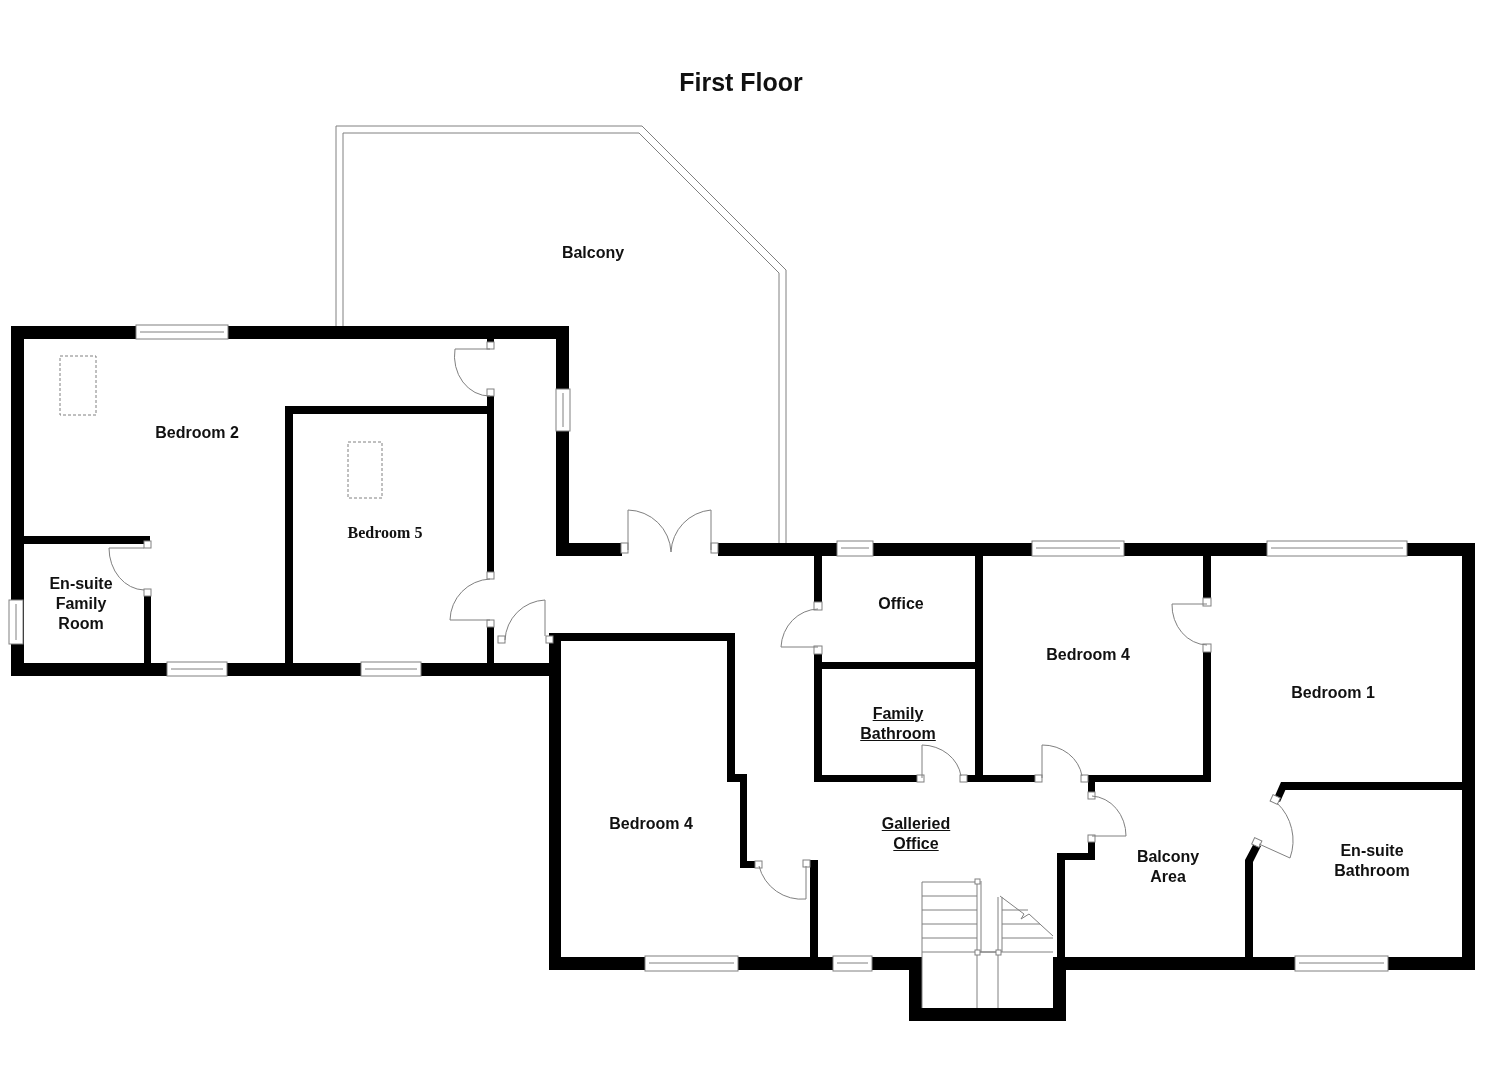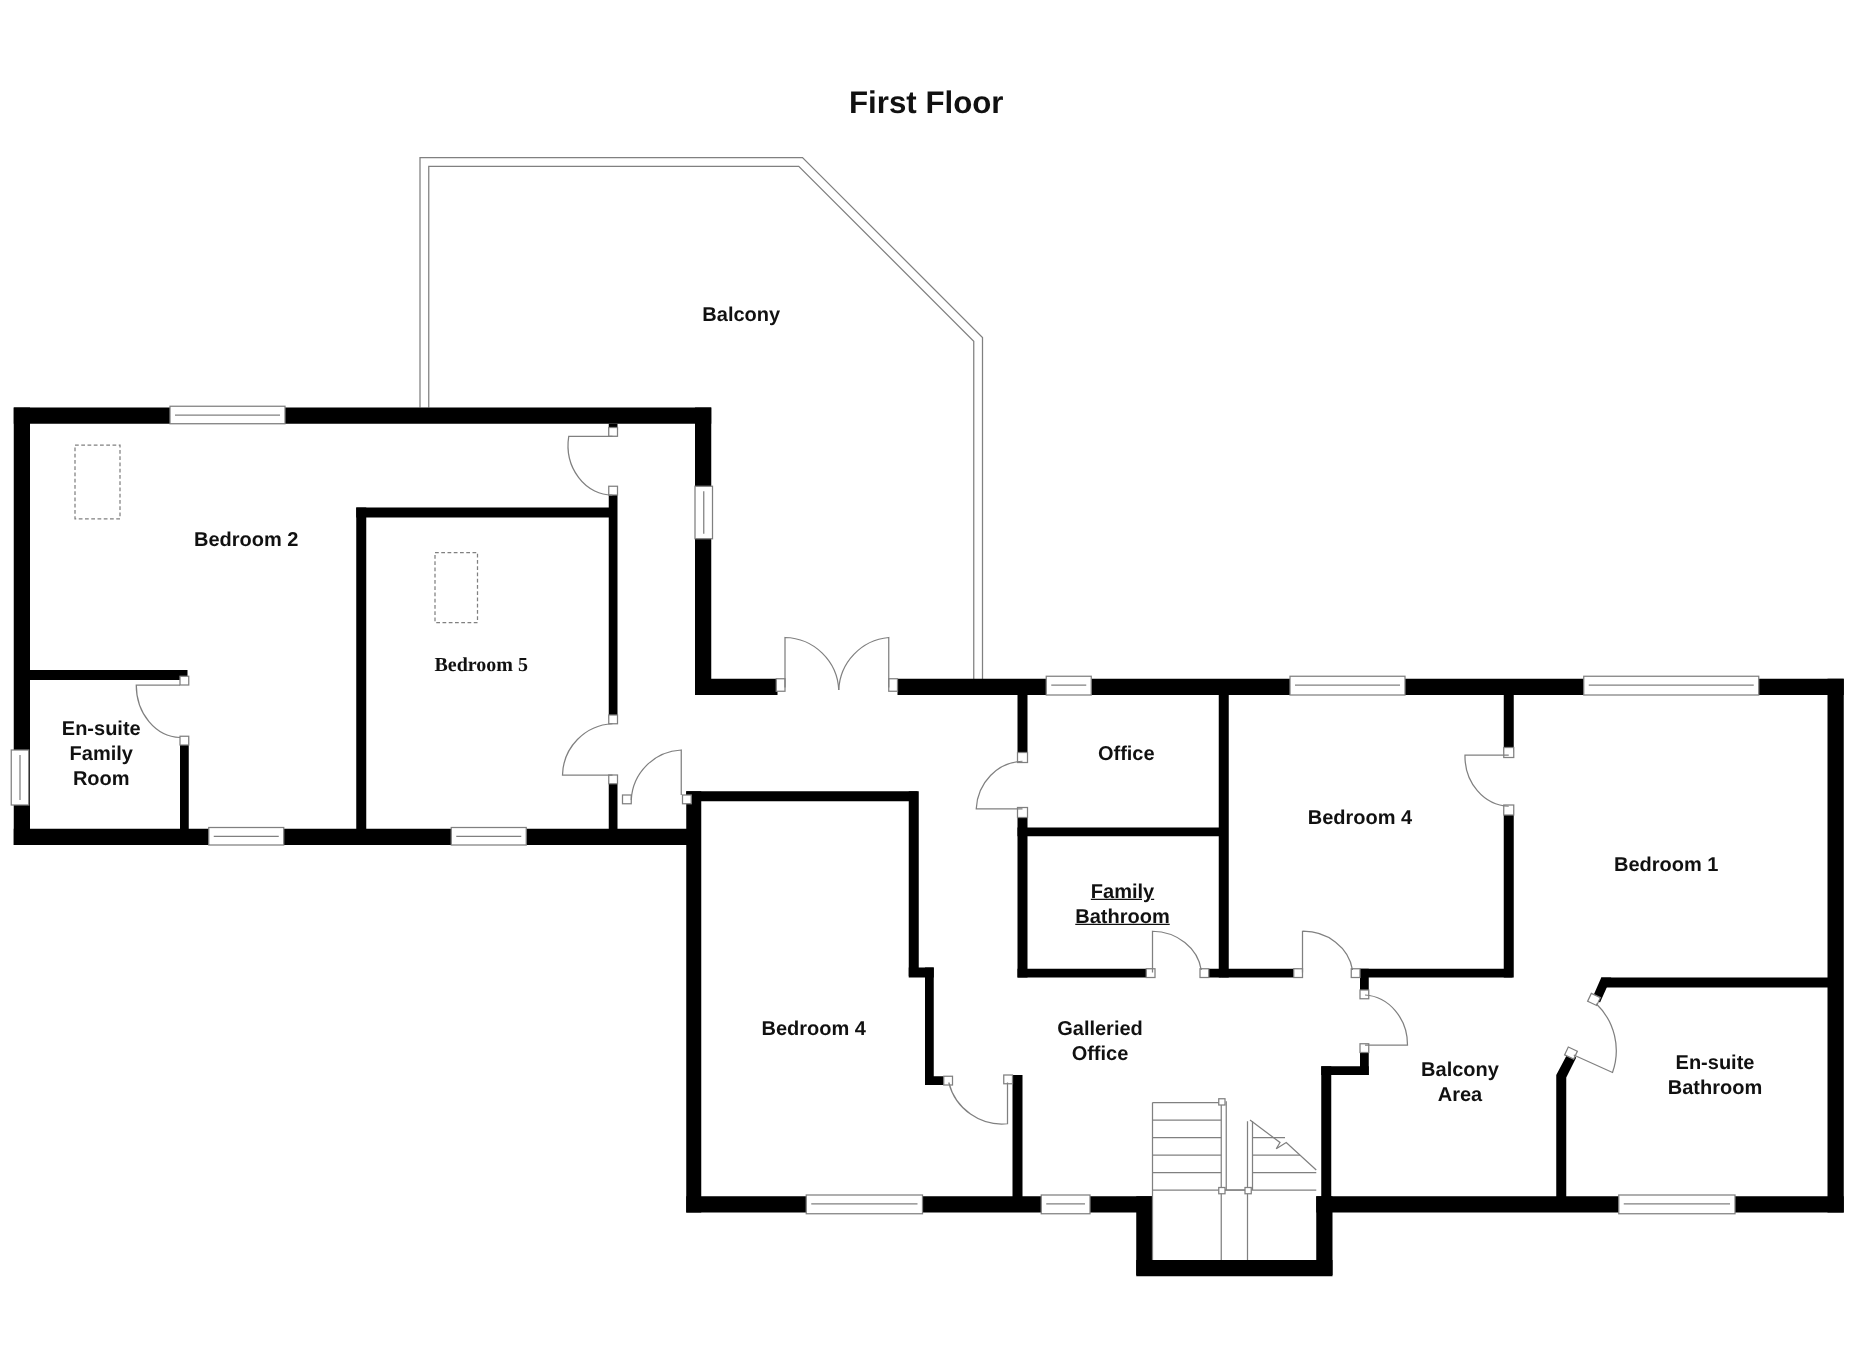--- a/index.html
+++ b/index.html
@@ -266,21 +266,21 @@
 </div>
 
 <div class="lbl" style="left:1333px; top:649px;margin-top:44px;">
   <div>Bedroom 1</div>
 </div>
 
 <div class="lbl" style="left:651px; top:824px;">
   <div>Bedroom 4</div>
 </div>
 
-<div class="lbl" style="left:880px; top:834px;">
+<div class="lbl" style="left:916px; top:834px;text-decoration:underline;">
   <div>Galleried</div>
   <div>Office</div>
 </div>
 
 <div class="lbl" style="left:1168px; top:867px;">
   <div>Balcony</div>
   <div>Area</div>
 </div>
 
 <div class="lbl" style="left:1372px; top:861px;">

